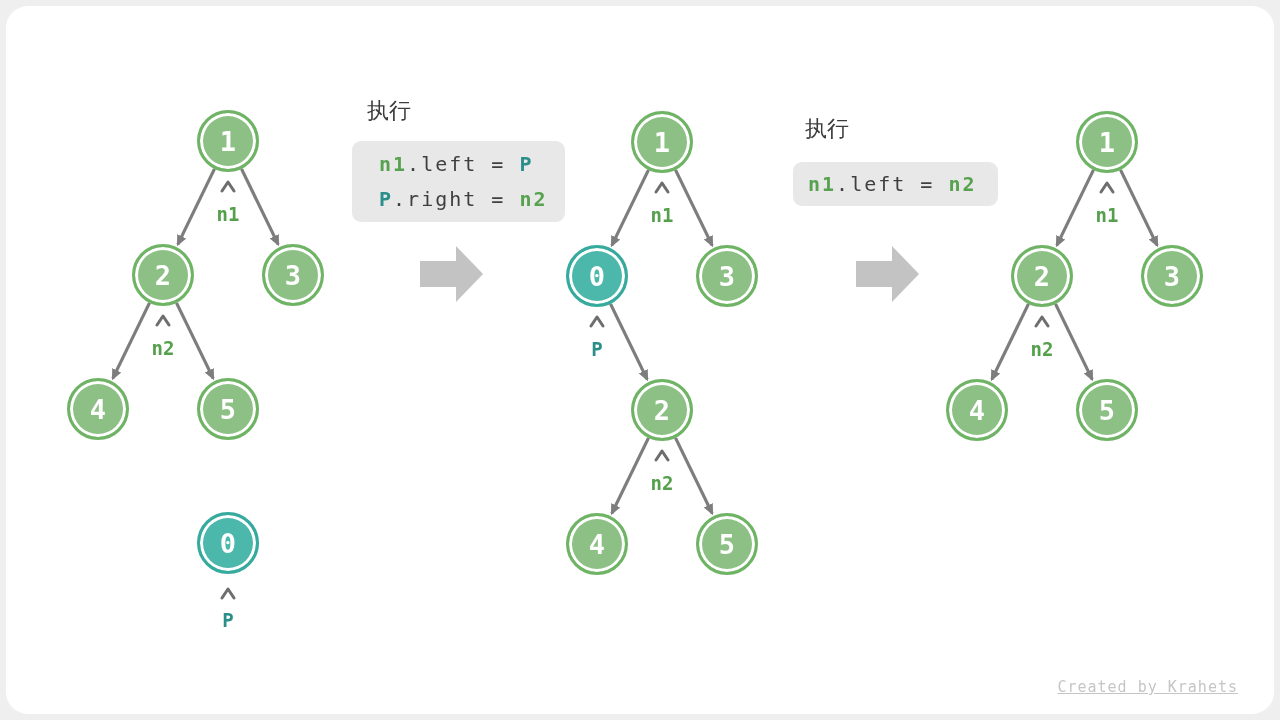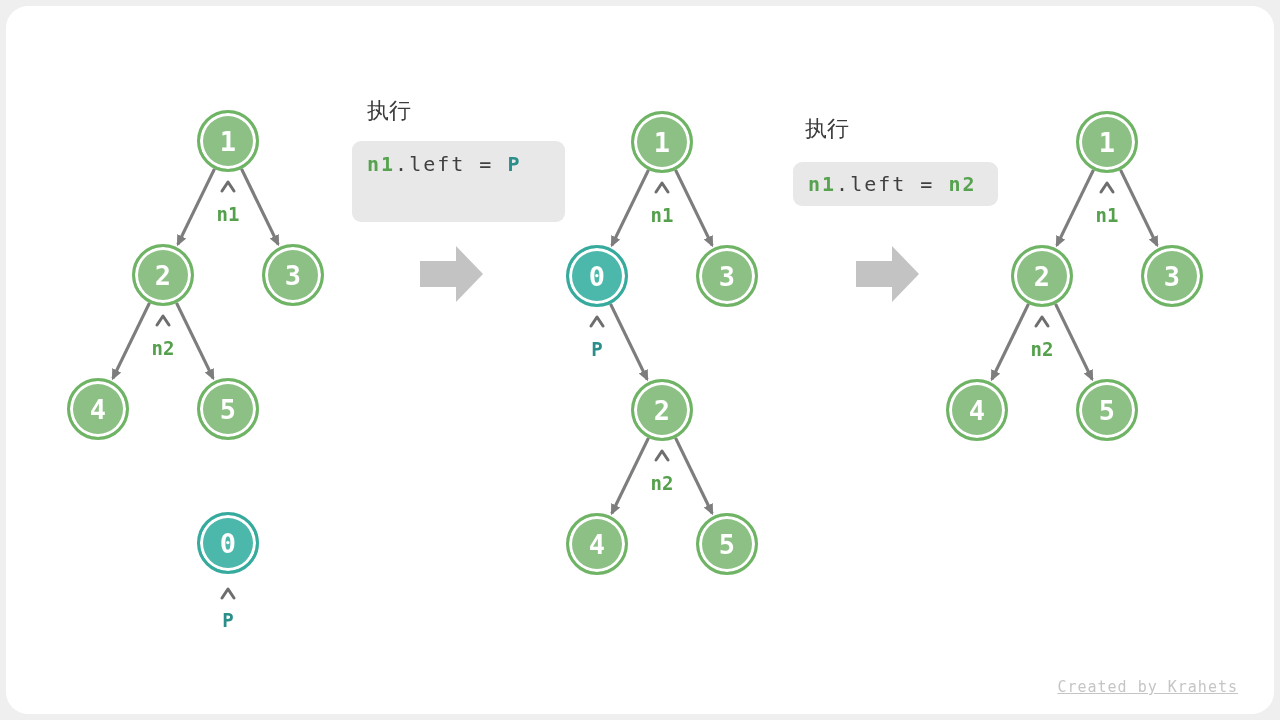--- a/index.html
+++ b/index.html
@@ -28,21 +28,21 @@
 
   .exec{position:absolute;font-size:22px;color:#3C3C3C;line-height:1;}
 
   .codebox{
     position:absolute;background:#E8E8E8;border-radius:9px;box-sizing:border-box;
   }
   .code-line{
     white-space:pre;font-family:"DejaVu Sans Mono","Liberation Mono",monospace;
     font-size:20px;letter-spacing:2px;color:#3F3F3F;
   }
-  .box1 .code-line{line-height:35px;padding-left:15px;}
+  .box1 .code-line{line-height:35px;padding-left:27px;}
   .box1{padding-top:6px;}
   .box2 .code-line{line-height:44px;padding-left:15px;}
   .tok{color:#3F3F3F;}
   .tok.green{color:#57A24F;font-weight:bold;}
   .tok.teal{color:#2A8F8A;font-weight:bold;}
 
   .watermark{
     position:absolute;right:42px;bottom:24px;
     font:15px "DejaVu Sans Mono","Liberation Mono",monospace;
     color:#C5C5C5;letter-spacing:1px;text-decoration:underline;
@@ -115,20 +115,21 @@
 <div class="node teal" style="left:197px;top:512px">
     <span class="val">0</span>
   </div>
 <div class="ptr green" style="left:228px;top:205px">n1</div>
 <div class="ptr green" style="left:163px;top:339px">n2</div>
 <div class="ptr teal" style="left:228px;top:611px">P</div>
 
 <div class="exec" style="left:367px;top:100px">执行</div>
 <div class="codebox box1" style="left:352px;top:141px;width:213px;height:81px">
   <div class="code-line"><span class="tok green">n1</span><span class="tok">.left = </span><span class="tok teal">P</span></div>
+  <div class="code-line"><span class="tok teal">P</span><span class="tok">.right = </span><span class="tok green">n2</span></div>
 </div>
 
 <div class="node green" style="left:631px;top:111px">
     <span class="val">1</span>
   </div>
 <div class="node teal" style="left:566px;top:245px">
     <span class="val">0</span>
   </div>
 <div class="node green" style="left:696px;top:245px">
     <span class="val">3</span>

